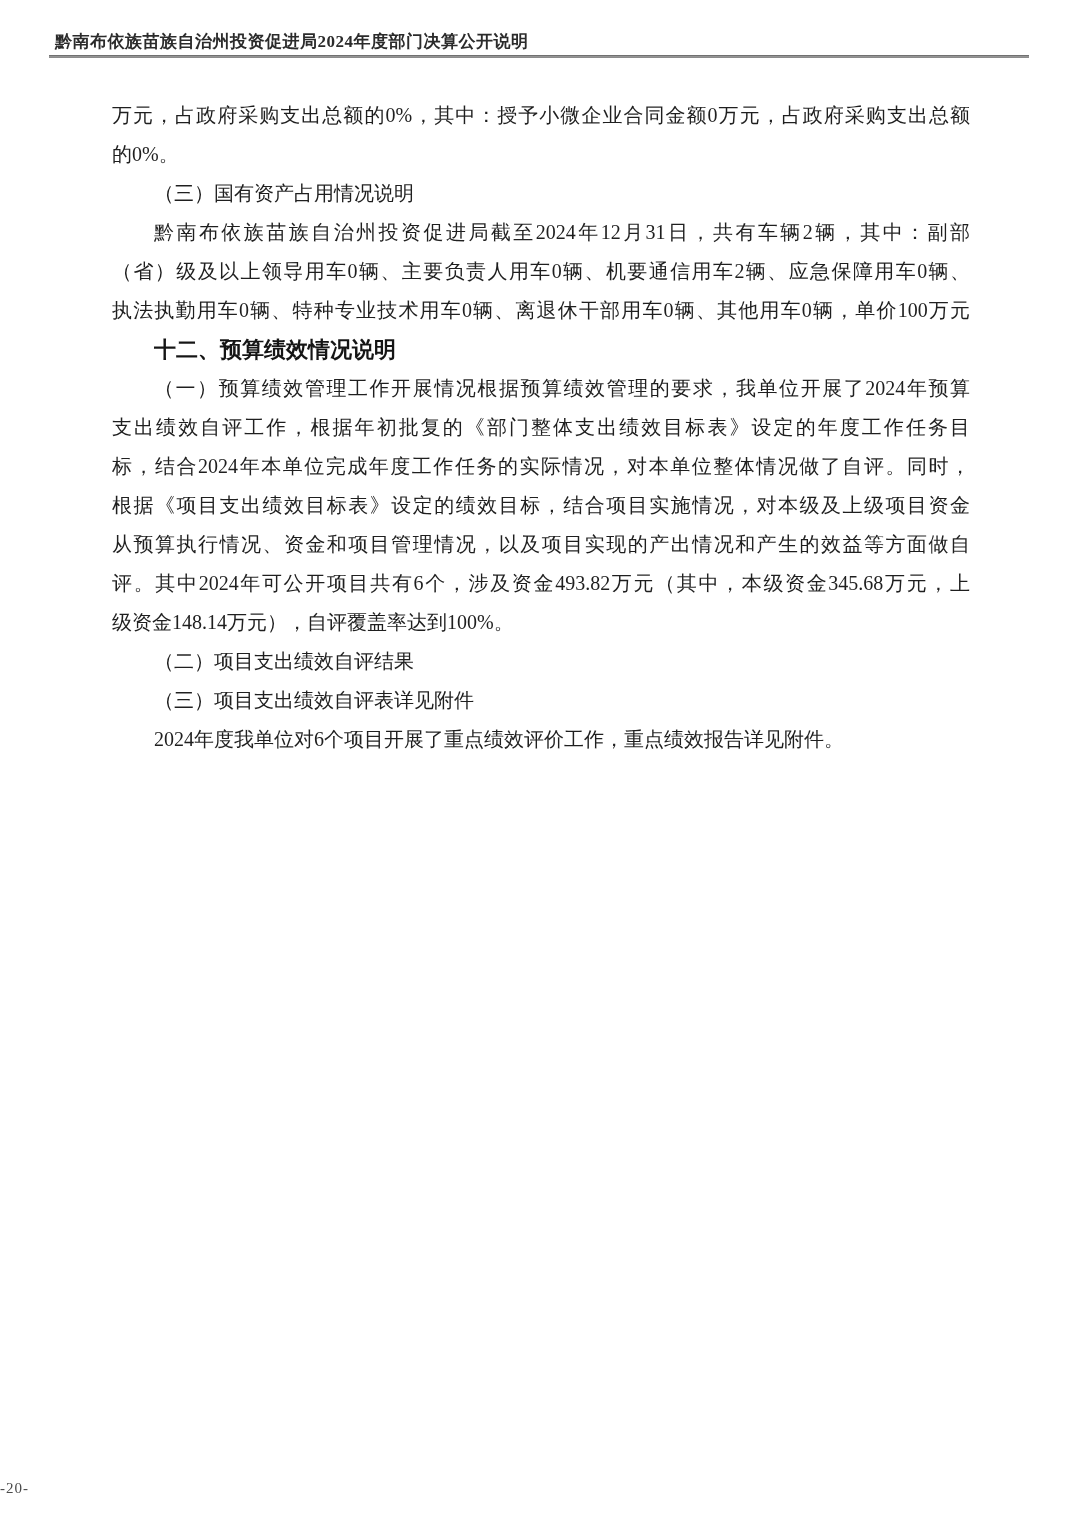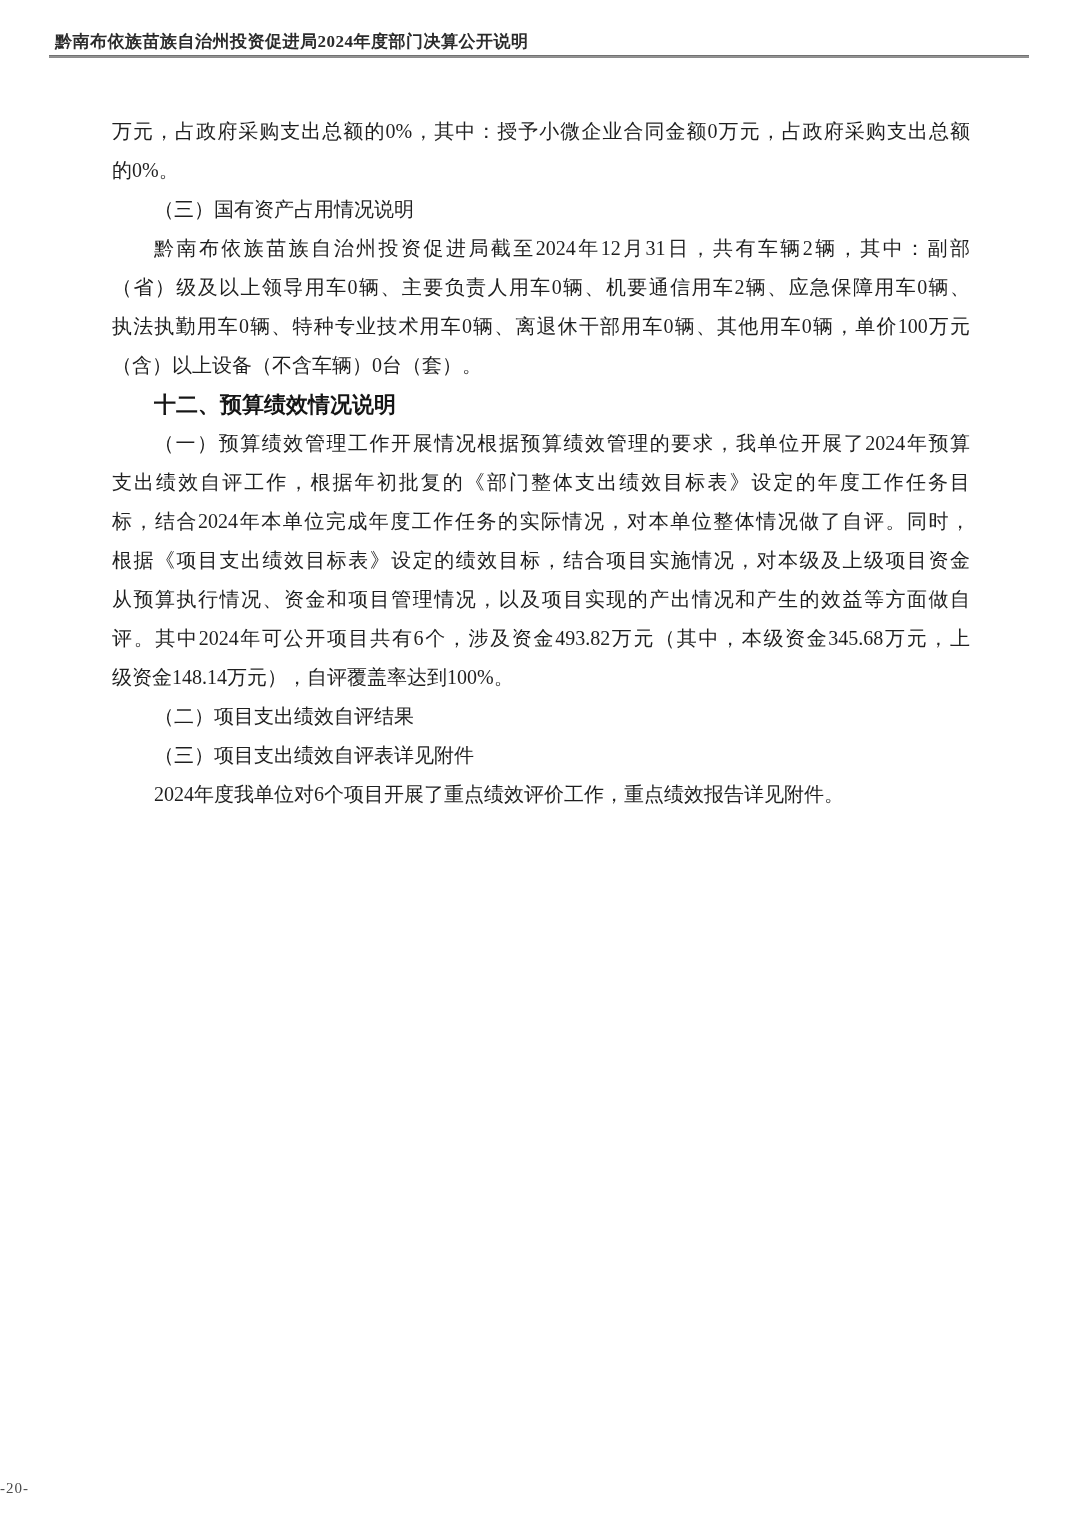--- a/index.html
+++ b/index.html
@@ -26,21 +26,21 @@
   .header-rule {
     position: absolute;
     left: 49px; top: 55px;
     width: 980px; height: 3px;
     background: linear-gradient(to bottom, #5f5f5f 0%, #9a9a9a 55%, #838383 100%);
   }
 
   
   .content {
     position: absolute;
-    left: 112px; top: 112px;
+    left: 112px; top: 96px;
     width: 858px;
   }
   .line {
     font-size: 20px;
     line-height: 39px;
     height: 39px;
     white-space: nowrap;
     color: #1f1f1f;
   }
   .fill {
@@ -79,21 +79,20 @@
   <main class="content">
 
     <div class="line fill">万元，占政府采购支出总额的0%，其中：授予小微企业合同金额0万元，占政府采购支出总额</div>
     <div class="line">的0%。</div>
 
     <div class="line ind">（三）国有资产占用情况说明</div>
 
     <div class="line fill ind">黔南布依族苗族自治州投资促进局截至2024年12月31日，共有车辆2辆，其中：副部</div>
     <div class="line fill">（省）级及以上领导用车0辆、主要负责人用车0辆、机要通信用车2辆、应急保障用车0辆、</div>
     <div class="line fill">执法执勤用车0辆、特种专业技术用车0辆、离退休干部用车0辆、其他用车0辆，单价100万元</div>
-    <div class="line">（含）以上设备（不含车辆）0台（套）。</div>
 
     <div class="line heading ind">十二、预算绩效情况说明</div>
 
     <div class="line fill ind">（一）预算绩效管理工作开展情况根据预算绩效管理的要求，我单位开展了2024年预算</div>
     <div class="line fill">支出绩效自评工作，根据年初批复的《部门整体支出绩效目标表》设定的年度工作任务目</div>
     <div class="line fill">标，结合2024年本单位完成年度工作任务的实际情况，对本单位整体情况做了自评。同时，</div>
     <div class="line fill">根据《项目支出绩效目标表》设定的绩效目标，结合项目实施情况，对本级及上级项目资金</div>
     <div class="line fill">从预算执行情况、资金和项目管理情况，以及项目实现的产出情况和产生的效益等方面做自</div>
     <div class="line fill">评。其中2024年可公开项目共有6个，涉及资金493.82万元（其中，本级资金345.68万元，上</div>
     <div class="line">级资金148.14万元），自评覆盖率达到100%。</div>

